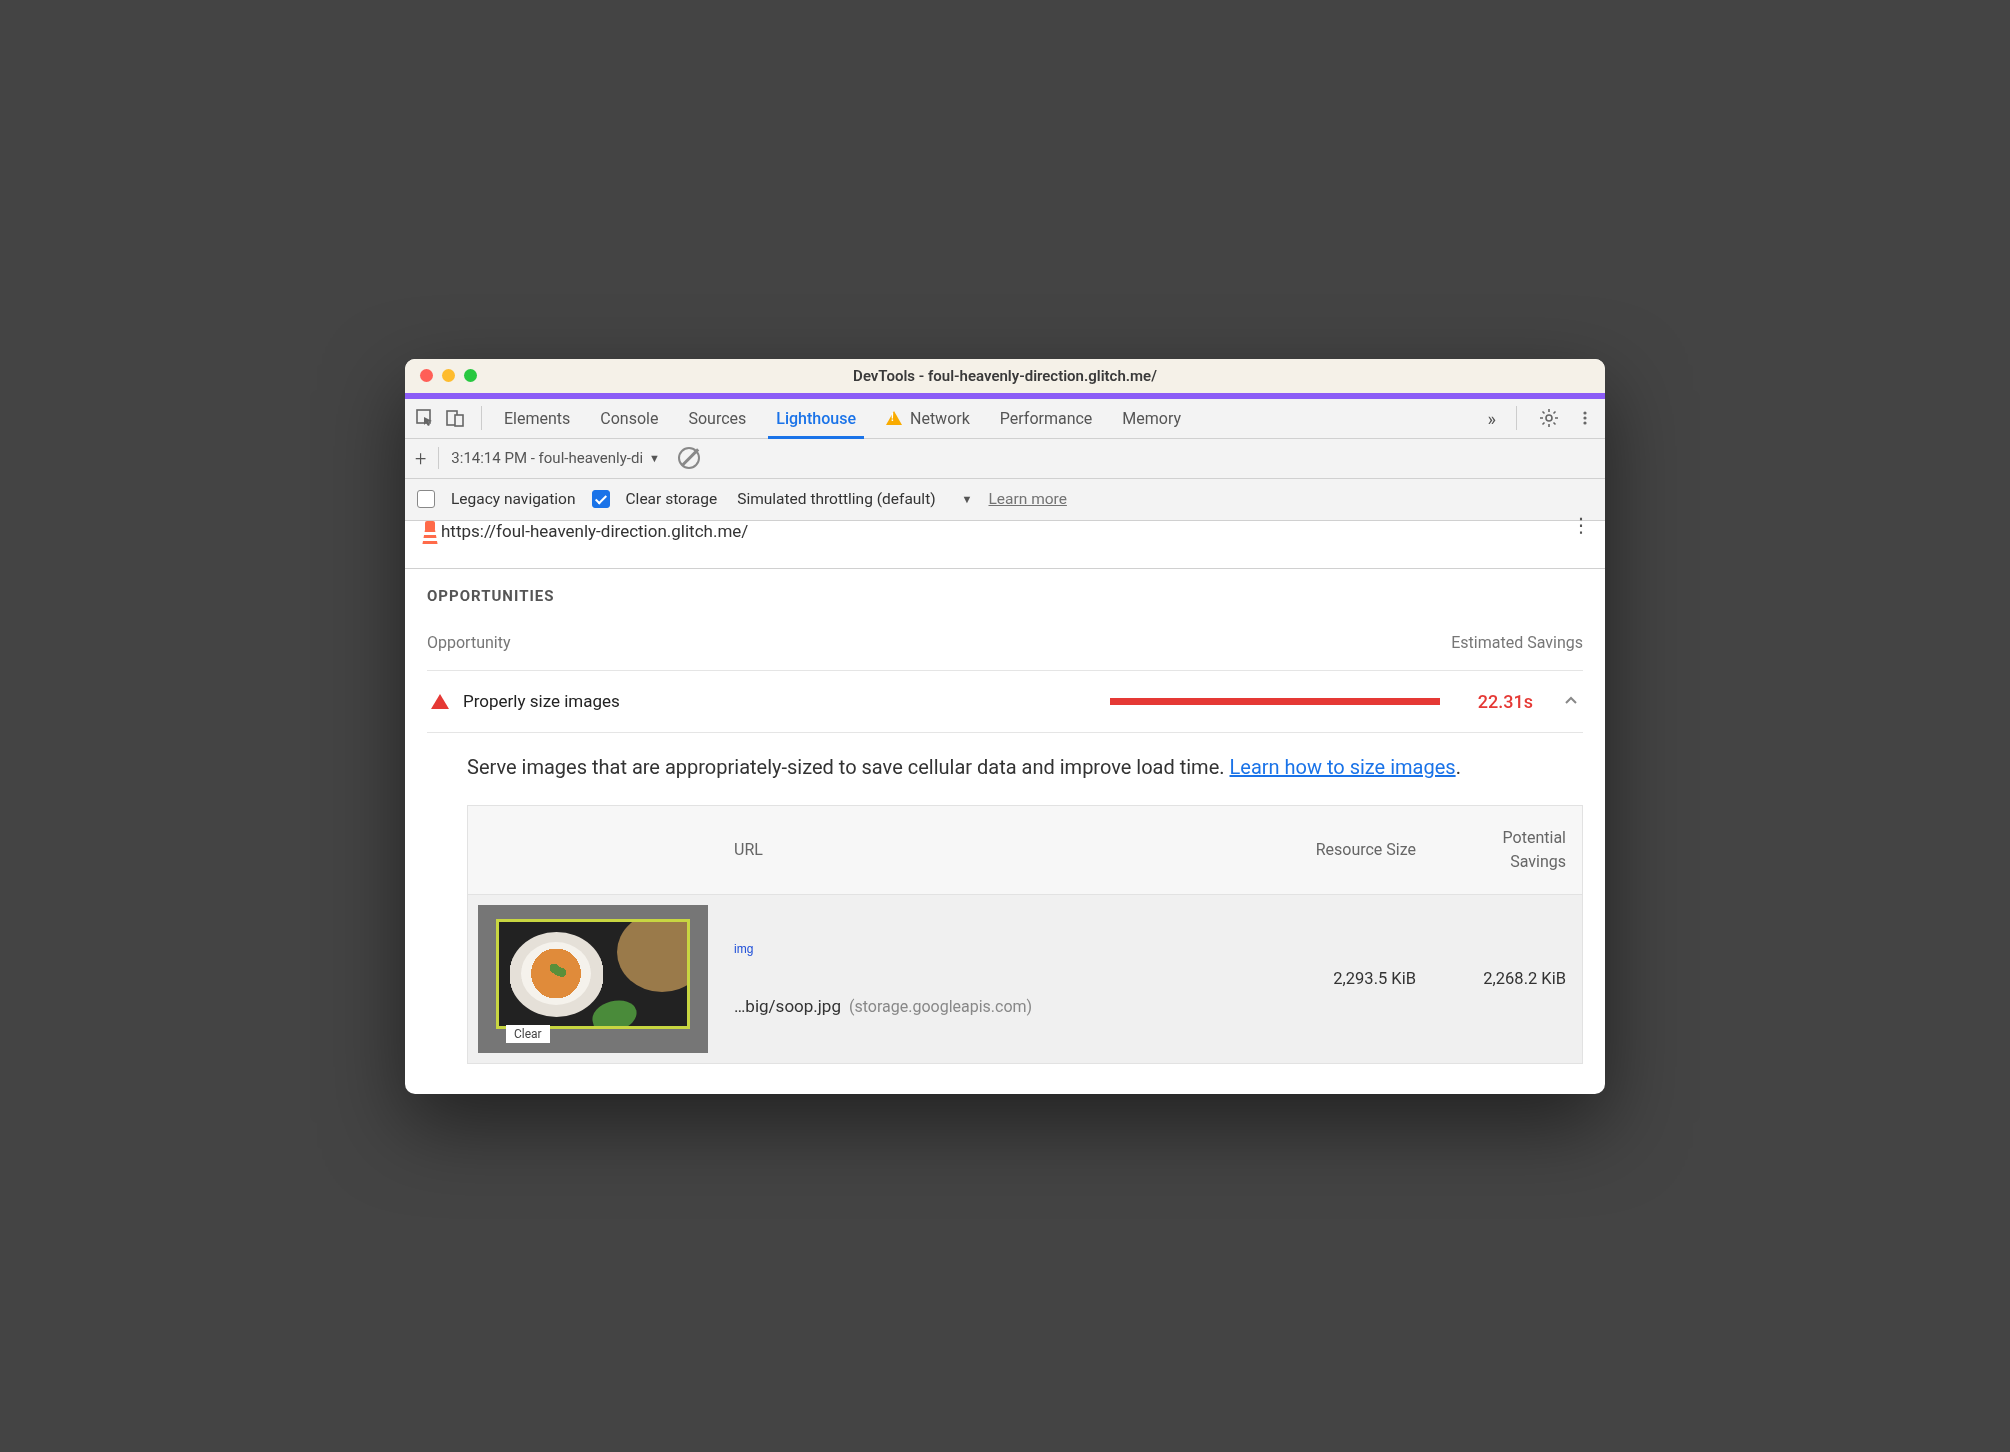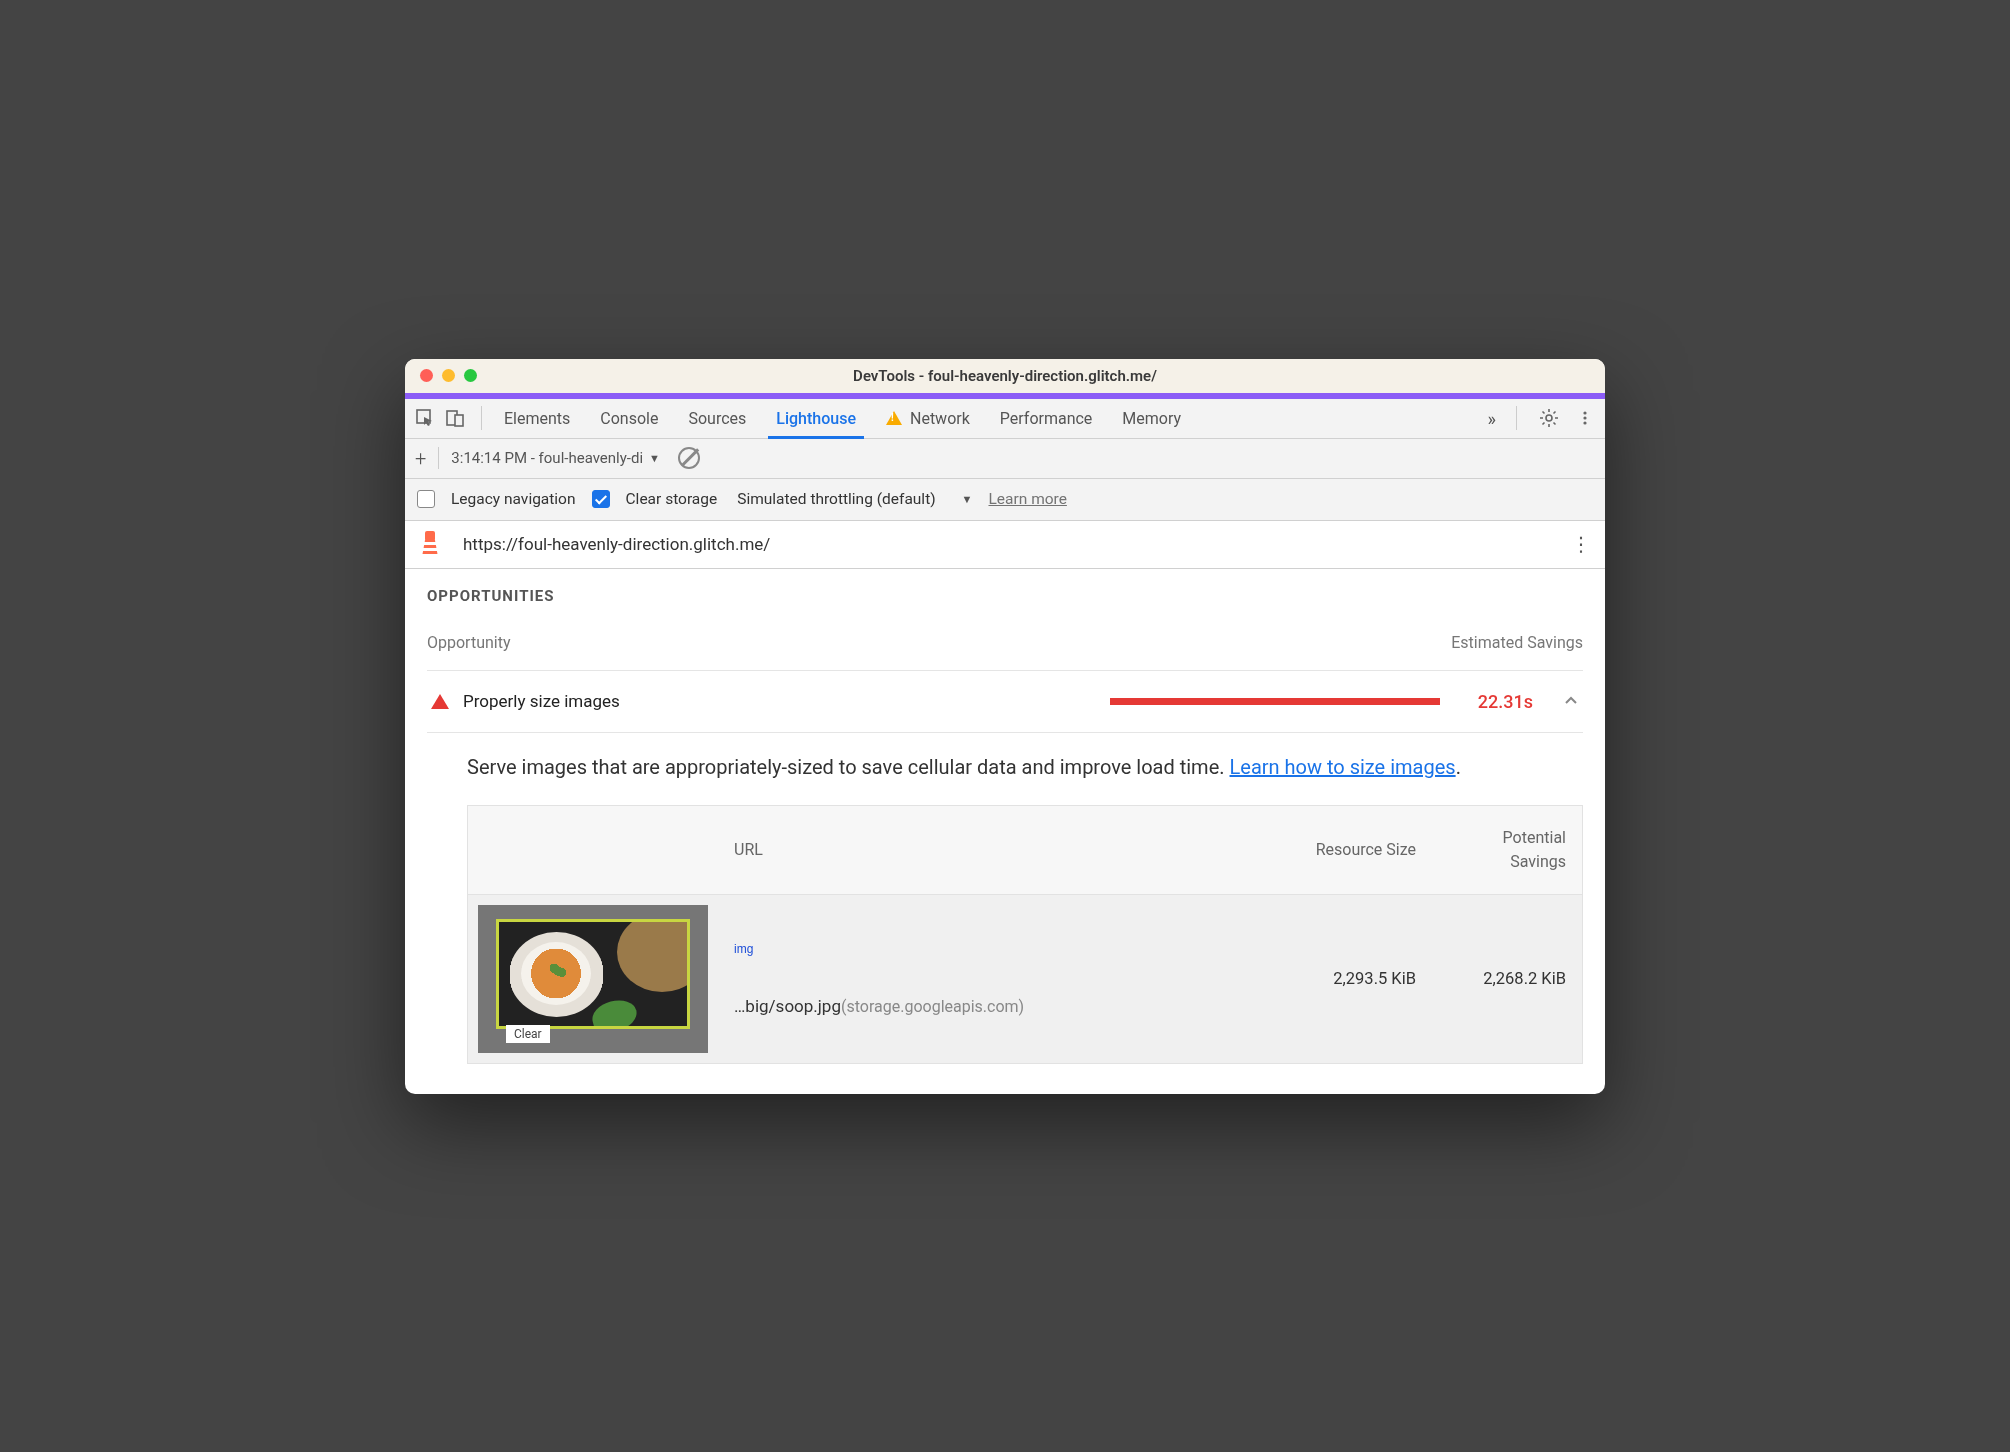--- a/index.html
+++ b/index.html
@@ -97,21 +97,21 @@
   }
   .chk.checked { background: #1a73e8; border-color: #1a73e8; }
   .chk.checked::after {
     content: ""; width: 4px; height: 9px; border: solid #fff; border-width: 0 2.5px 2.5px 0;
     transform: rotate(45deg); margin-bottom: 2px;
   }
   .learn-link { color: #737373; text-decoration: underline; cursor: pointer; }
   
   .url-bar {
     height: 48px; background: #fff; border-bottom: 1px solid #d0d0d0;
-    display: flex; align-items: center; padding: 0 14px; gap: 22px; font-size: 17px;
+    display: flex; padding: 0 14px; gap: 0; font-size: 17px;
   }
   .lighthouse-icon { width: 22px; display: flex; flex-direction: column; align-items: center; }
   .lighthouse-icon .lamp {
     width: 10px; height: 8px; background: #ff6b4a; border-radius: 2px 2px 0 0;
   }
   .lighthouse-icon .body {
     width: 16px; height: 18px;
     background: repeating-linear-gradient(#ff6b4a 0 3px, #fff 3px 6px);
     clip-path: polygon(20% 0, 80% 0, 100% 100%, 0 100%);
   }
@@ -190,21 +190,21 @@
     background: #4a8b3a; border-radius: 50% 50% 50% 0; transform: rotate(-15deg);
   }
   .card-label {
     position: absolute; left: 28px; bottom: 10px; background: #fff; padding: 2px 8px;
     font-size: 12px; color: #444;
   }
   .tag-img {
     font-family: Liberation Sans, sans-serif; color: #1d4ed8; font-size: 12px;
   }
   .url-cell { display: flex; flex-direction: column; gap: 40px; align-items: flex-start; }
-  .url-line { display: flex; align-items: baseline; }
+  .url-line { display: flex; align-items: baseline; gap: 8px; }
   .url-path { font-size: 17px; color: #333; }
   .url-host { font-size: 16px; color: #888; }
   svg { display: block; }
 </style>
 </head>
 <body>
 
 <div class="window">
 
   <div class="titlebar">

